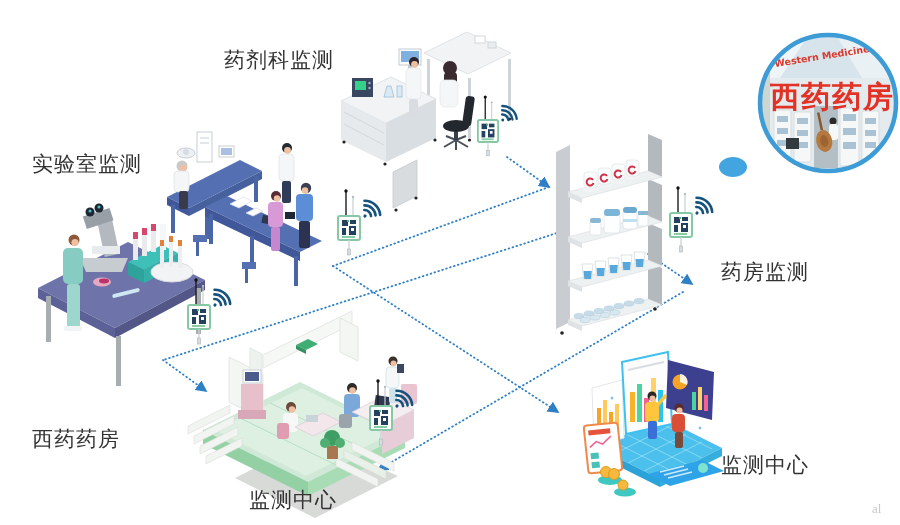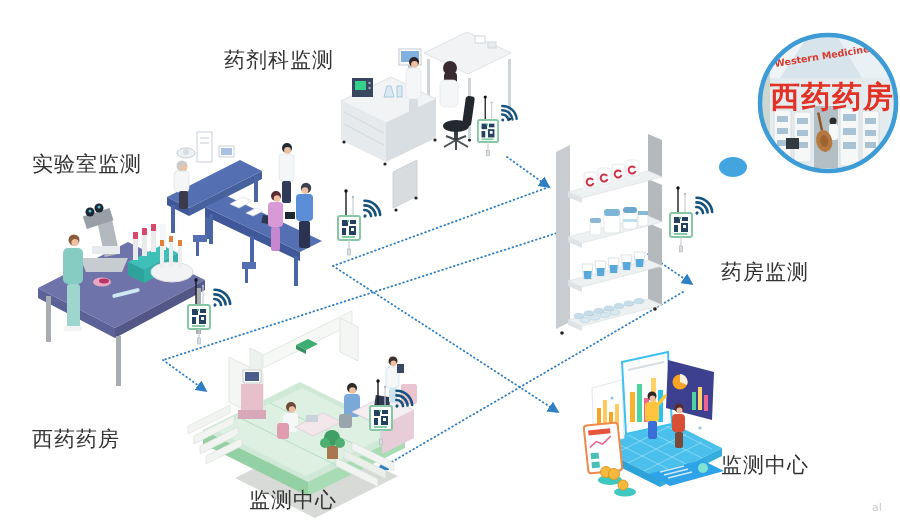--- a/index.html
+++ b/index.html
@@ -1,20 +1,20 @@
 <!DOCTYPE html>
 <html><head>
 <meta charset="utf-8">
 <style>
   html,body{margin:0;padding:0;background:#ffffff;}
   #stage{position:relative;width:900px;height:525px;background:#ffffff;overflow:hidden;
          font-family:"DejaVu Sans",sans-serif;}
   #stage svg{position:absolute;left:0;top:0;}
   .lbl{position:absolute;font-size:21px;color:#333333;letter-spacing:1px;white-space:nowrap;}
-  .watermark{position:absolute;font-size:11px;color:#c9c9c9;}
+  .watermark{position:absolute;font-size:13px;color:#c9c9c9;font-family:Liberation Serif, serif;}
 </style>
 </head>
 <body>
 
 <div id="stage">
 <svg width="900" height="525" viewBox="0 0 900 525">
   <defs>
     <marker id="arrow" viewBox="0 0 10 10" refX="8.5" refY="5" markerWidth="6.5" markerHeight="6.5" orient="auto-start-reverse">
       <path d="M0,0 L10,5 L0,10 z" fill="#2f7fc4"></path>
     </marker>

